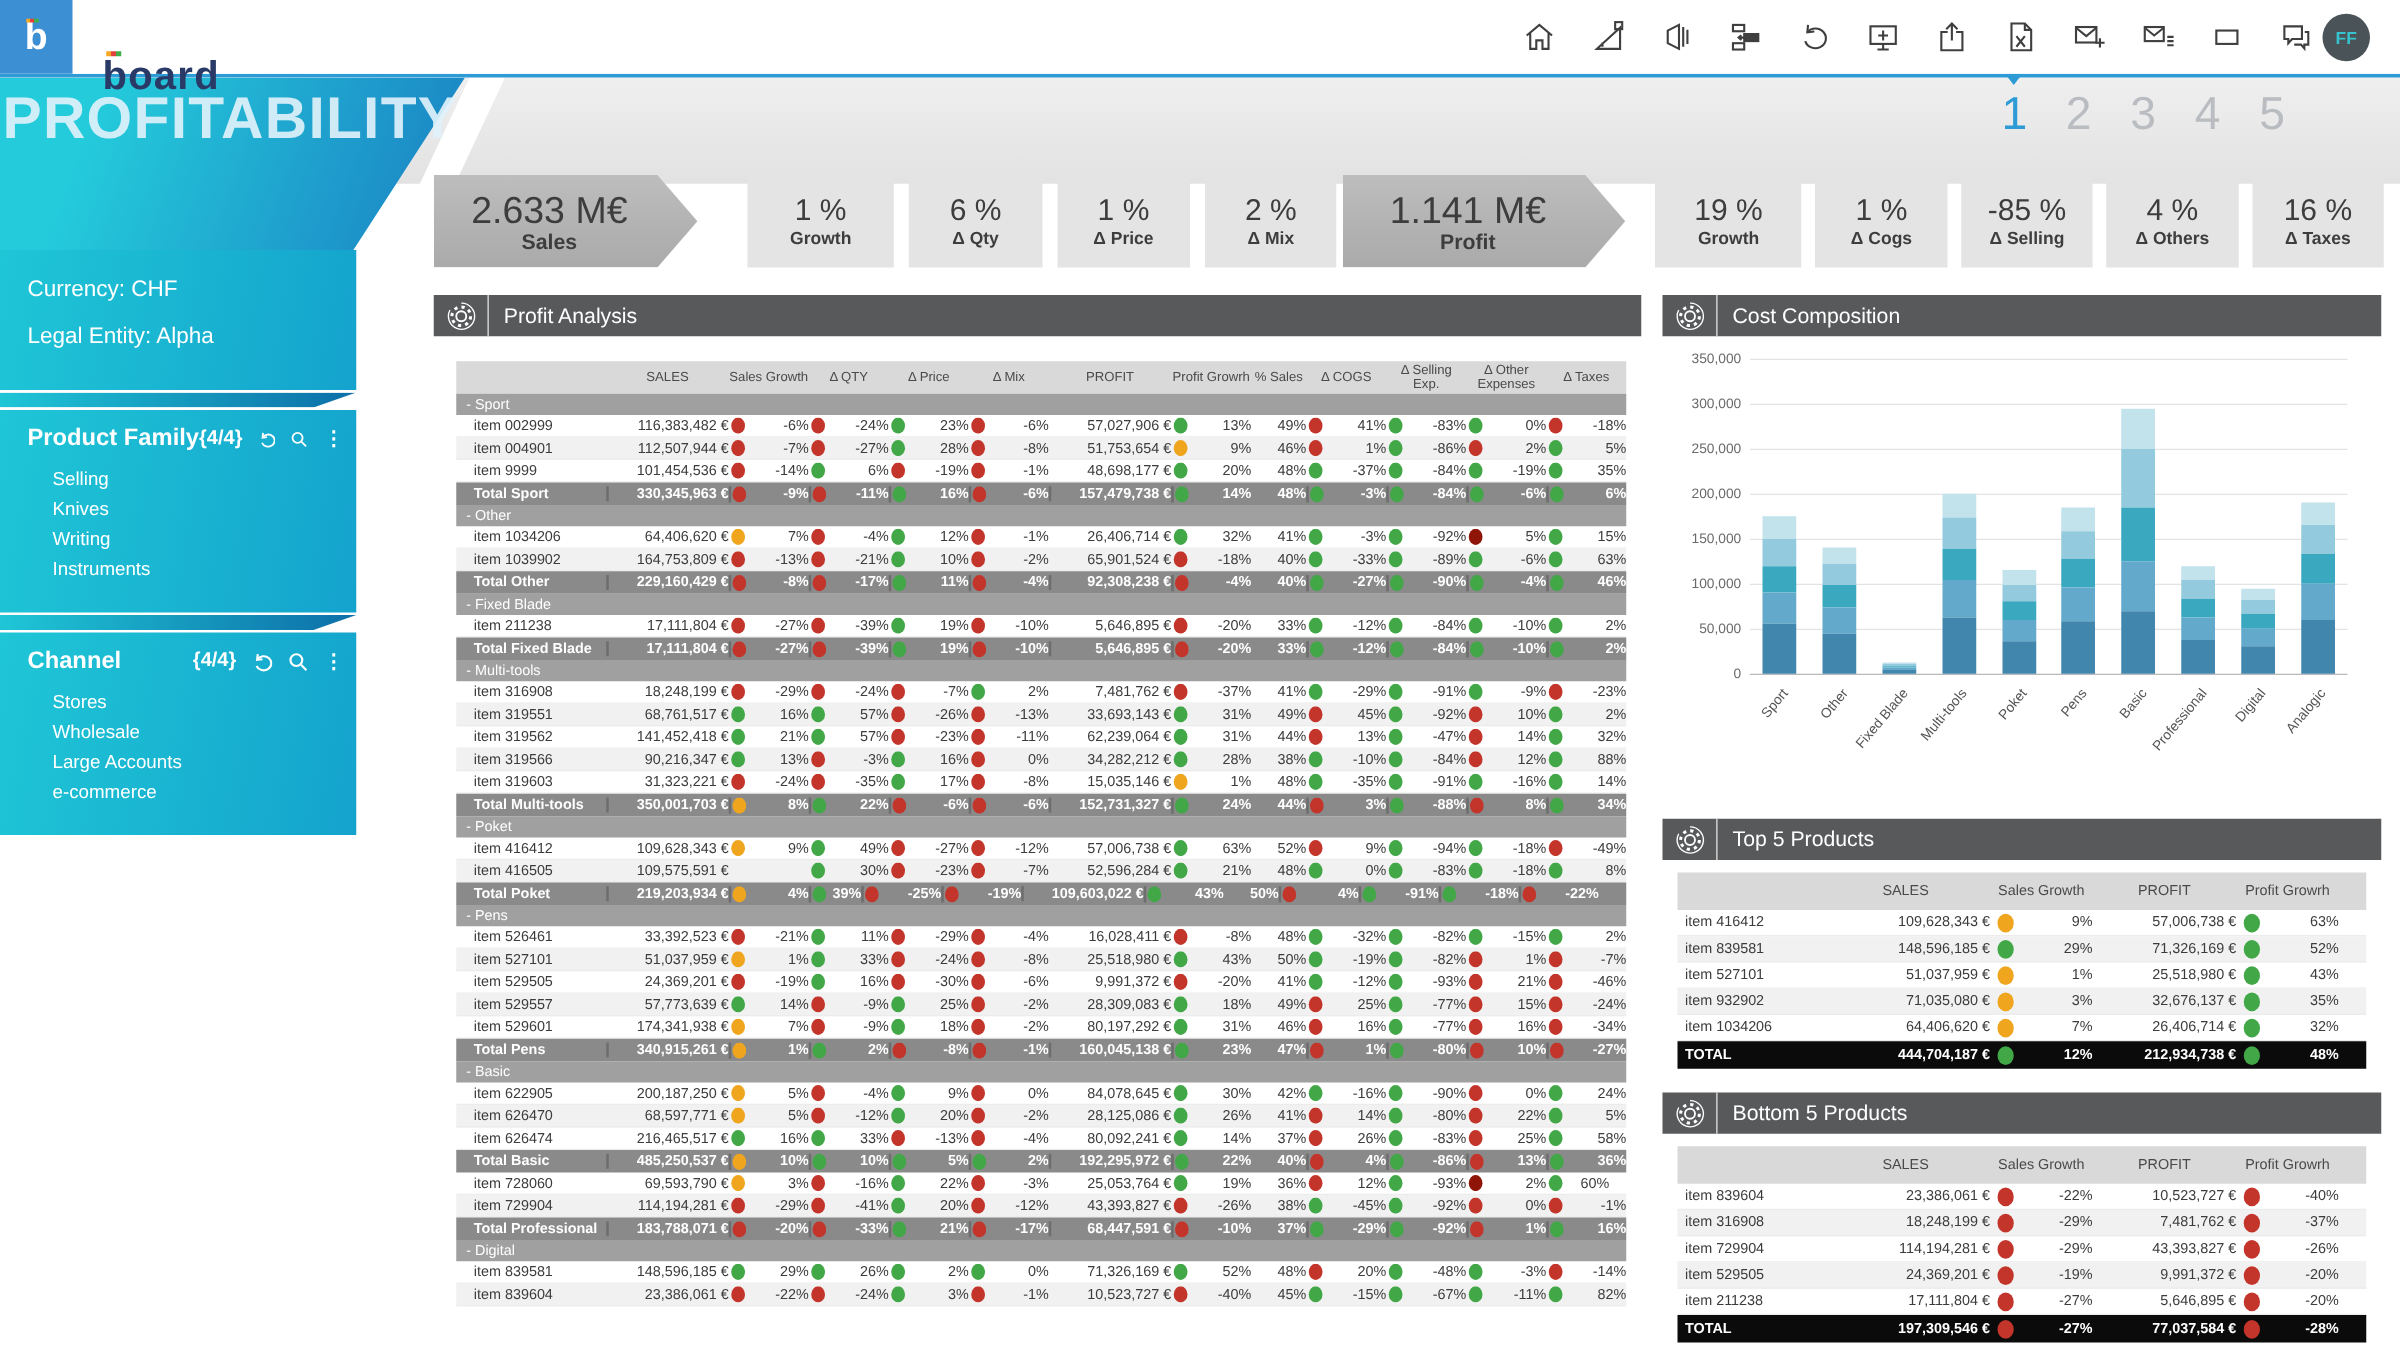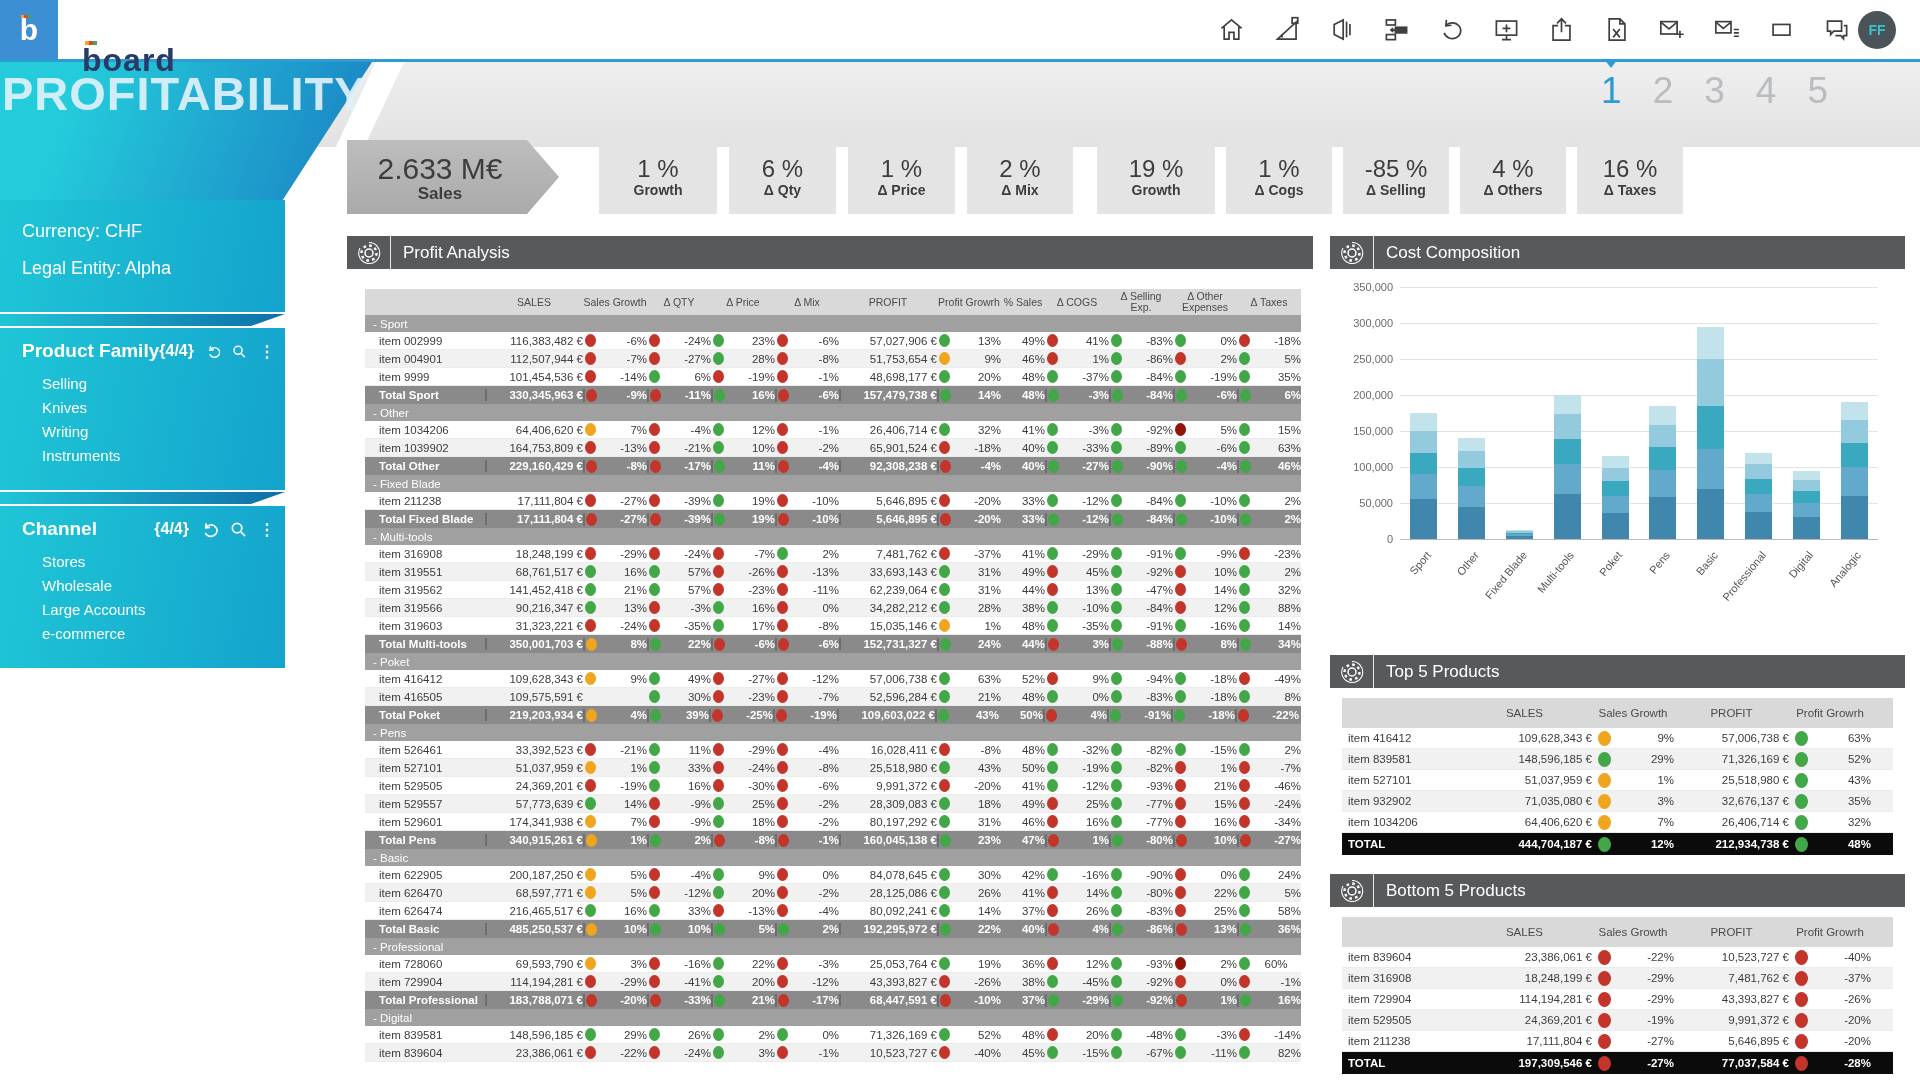--- a/index.html
+++ b/index.html
@@ -292,20 +292,24 @@
       <div class="l">Δ Qty</div>
     </div>
     <div class="kpi small" style="width: 107px; margin-left: 12px;">
       <div class="v">1 %</div>
       <div class="l">Δ Price</div>
     </div>
     <div class="kpi small" style="width: 106px; margin-left: 12px;">
       <div class="v">2 %</div>
       <div class="l">Δ Mix</div>
     </div>
+    <div class="kpi big" style="width: 227px; margin-left: 5px;">
+      <div class="v">1.141 M€</div>
+      <div class="l">Profit</div>
+    </div>
     <div class="kpi small" style="width: 118px; margin-left: 24px;">
       <div class="v">19 %</div>
       <div class="l">Growth</div>
     </div>
     <div class="kpi small" style="width: 106px; margin-left: 11px;">
       <div class="v">1 %</div>
       <div class="l">Δ Cogs</div>
     </div>
     <div class="kpi small" style="width: 106px; margin-left: 11px;">
       <div class="v">-85 %</div>
@@ -1078,21 +1082,21 @@
       <div class="prow total">
         <span class="c c-name" style="width: 120px;">Total Poket</span>
         <span class="c c-money" style="width: 98px;">219,203,934 €</span>
         <span class="c c-dot">
           <span class="dot" style="background: rgb(239, 165, 30);"></span>
         </span>
         <span class="c c-pct" style="width: 50px;">4%</span>
         <span class="c c-dot">
           <span class="dot" style="background: rgb(65, 167, 71);"></span>
         </span>
-        <span class="c c-pct" style="width: 48px;">39%</span>
+        <span class="c c-pct" style="width: 28px;">39%</span>
         <span class="c c-dot">
           <span class="dot" style="background: rgb(195, 52, 42);"></span>
         </span>
         <span class="c c-pct" style="width: 50px;">-25%</span>
         <span class="c c-dot">
           <span class="dot" style="background: rgb(195, 52, 42);"></span>
         </span>
         <span class="c c-pct" style="width: 50px;">-19%</span>
         <span class="c c-money" style="width: 98px; padding-left: 14px;">109,603,022 €</span>
         <span class="c c-dot">
@@ -1535,23 +1539,20 @@
         </span>
         <span class="c c-pct" style="width: 50px;">-86%</span>
         <span class="c c-dot">
           <span class="dot" style="background: rgb(195, 52, 42);"></span>
         </span>
         <span class="c c-pct" style="width: 50px;">13%</span>
         <span class="c c-dot">
           <span class="dot" style="background: rgb(65, 167, 71);"></span>
         </span>
         <span class="c c-pct" style="width: 50px;">36%</span>
-      </div>
-      <div class="prow sec">
-        <span class="sec-name">-  Professional</span>
       </div>
       <div class="prow item">
         <span class="c c-name" style="width: 120px;">item 728060</span>
         <span class="c c-money" style="width: 98px;">69,593,790 €</span>
         <span class="c c-dot">
           <span class="dot" style="background: rgb(239, 165, 30);"></span>
         </span>
         <span class="c c-pct" style="width: 50px;">3%</span>
         <span class="c c-dot">
           <span class="dot" style="background: rgb(195, 52, 42);"></span>

